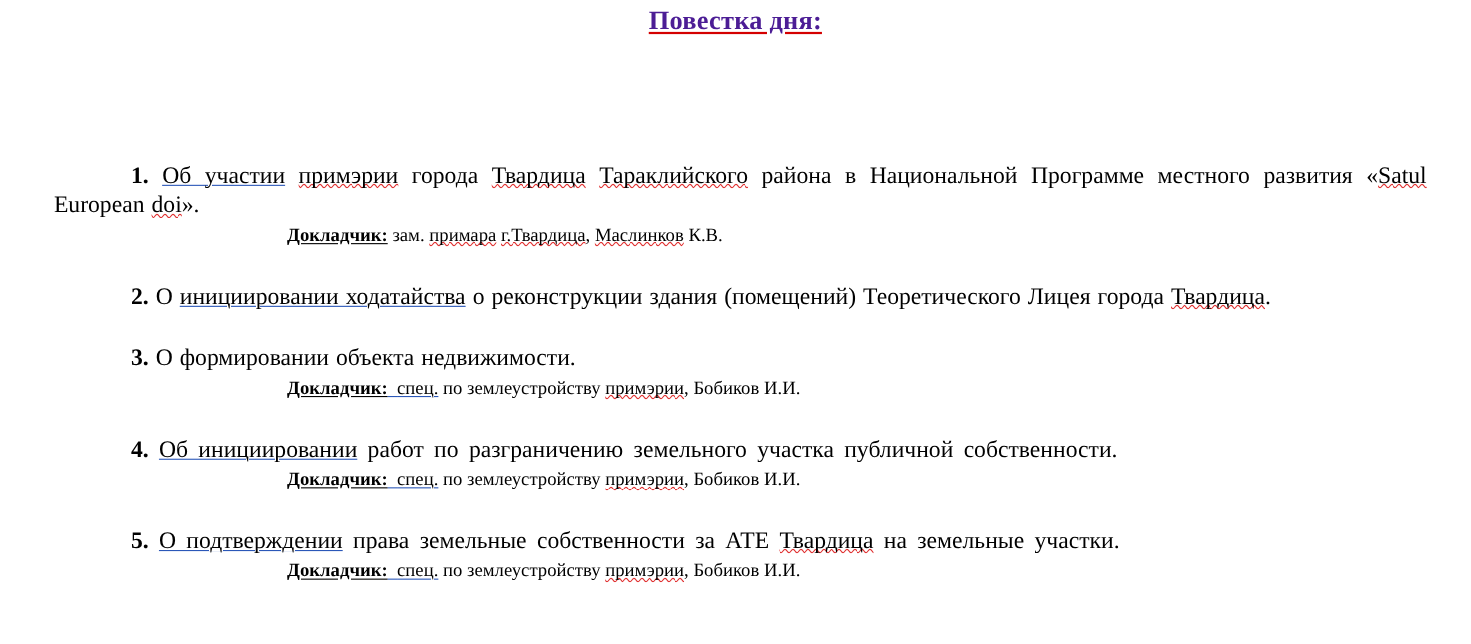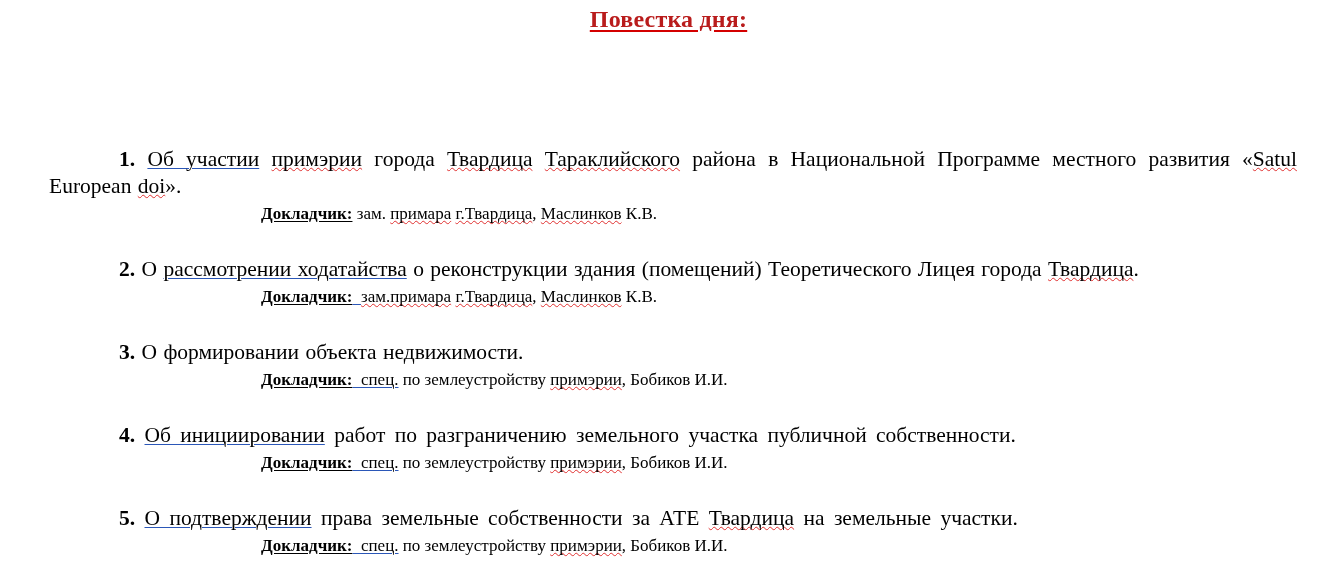--- a/index.html
+++ b/index.html
@@ -21,21 +21,21 @@
     height: 585px;
     box-sizing: border-box;
     padding: 0;
   }
 
   
   .doc-title {
     text-align: center;
     font-size: 24px;
     font-weight: bold;
-    color: #b91c1c;
+    color: #4c1d95;
     text-decoration: underline;
     text-decoration-color: #d40000;
     text-underline-offset: 3px;
     letter-spacing: 0.2px;
     margin: 6px 0 0 0;
     padding: 0;
     line-height: 1.15;
   }
 
   .spacer-after-title { height: 96px; }
@@ -118,22 +118,21 @@
   <div class="spacer-after-title"></div>
 
   <div class="agenda">
 
     <div class="item">
       <p class="item-text"><span class="num">1.</span> <span class="gr nb">Об  участии</span> <span class="sp">примэрии</span> <span>города</span> <span class="sp">Твардица</span> <span class="sp">Тараклийского</span> <span>района в Национальной  Программе  местного развития</span> <span>«</span><span class="sp">Satul</span> <span>European</span> <span class="sp">doi</span><span>».</span></p>
       <p class="speaker-line"><span class="speaker-label">Докладчик:</span> <span>зам.</span> <span class="sp">примара</span> <span class="sp">г.Твардица</span><span>,</span> <span class="sp">Маслинков</span> <span>К.В.</span></p>
     </div>
 
     <div class="item">
-      <p class="item-text no-justify"><span class="num">2.</span> <span>О</span> <span class="gr nb">рассмотрении  ходатайства</span>  <span>о реконструкции  здания (помещений) Теоретического Лицея города</span> <span class="sp">Твардица</span><span>.</span></p>
-      <p class="speaker-line"><span class="speaker-label">Докладчик:</span><span class="gr-space">&nbsp;&nbsp;</span><span class="sp">зам.примара</span> <span class="sp">г.Твардица</span><span>,</span> <span class="sp">Маслинков</span> <span>К.В.</span></p>
+      <p class="item-text no-justify"><span class="num">2.</span> <span>О</span> <span class="gr nb">инициировании  ходатайства</span>  <span>о реконструкции  здания (помещений) Теоретического Лицея города</span> <span class="sp">Твардица</span><span>.</span></p>
     </div>
 
     <div class="item">
       <p class="item-text no-justify"><span class="num">3.</span> <span>О формировании объекта недвижимости.</span></p>
       <p class="speaker-line"><span class="speaker-label">Докладчик:</span><span class="gr-space">&nbsp;&nbsp;</span><span class="gr">спец.</span> <span>по землеустройству</span> <span class="sp">примэрии</span><span>, Бобиков И.И.</span></p>
     </div>
 
     <div class="item">
       <p class="item-text no-justify wide"><span class="num">4.</span> <span class="gr nb">Об  инициировании</span> <span>работ  по  разграничению  земельного  участка публичной собственности.</span></p>
       <p class="speaker-line"><span class="speaker-label">Докладчик:</span><span class="gr-space">&nbsp;&nbsp;</span><span class="gr">спец.</span> <span>по землеустройству</span> <span class="sp">примэрии</span><span>, Бобиков И.И.</span></p>

